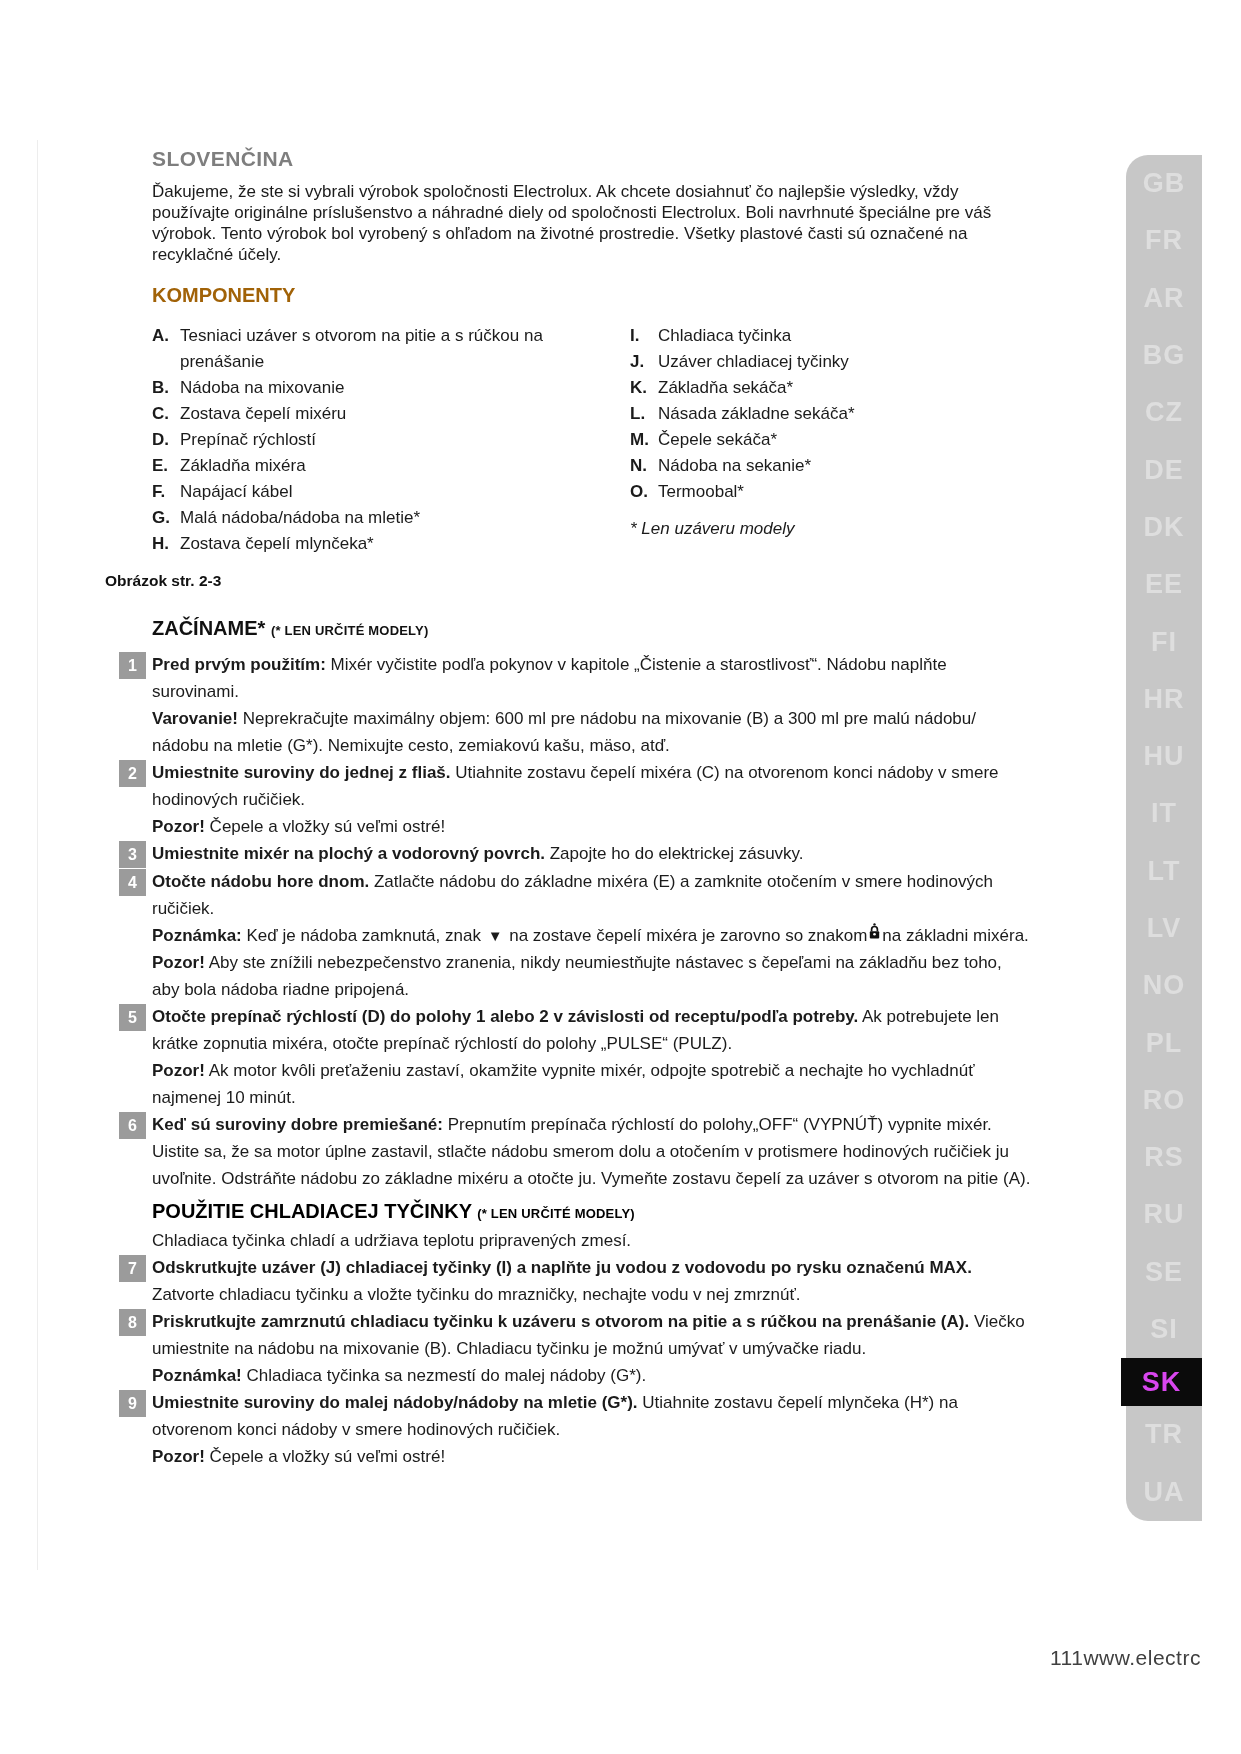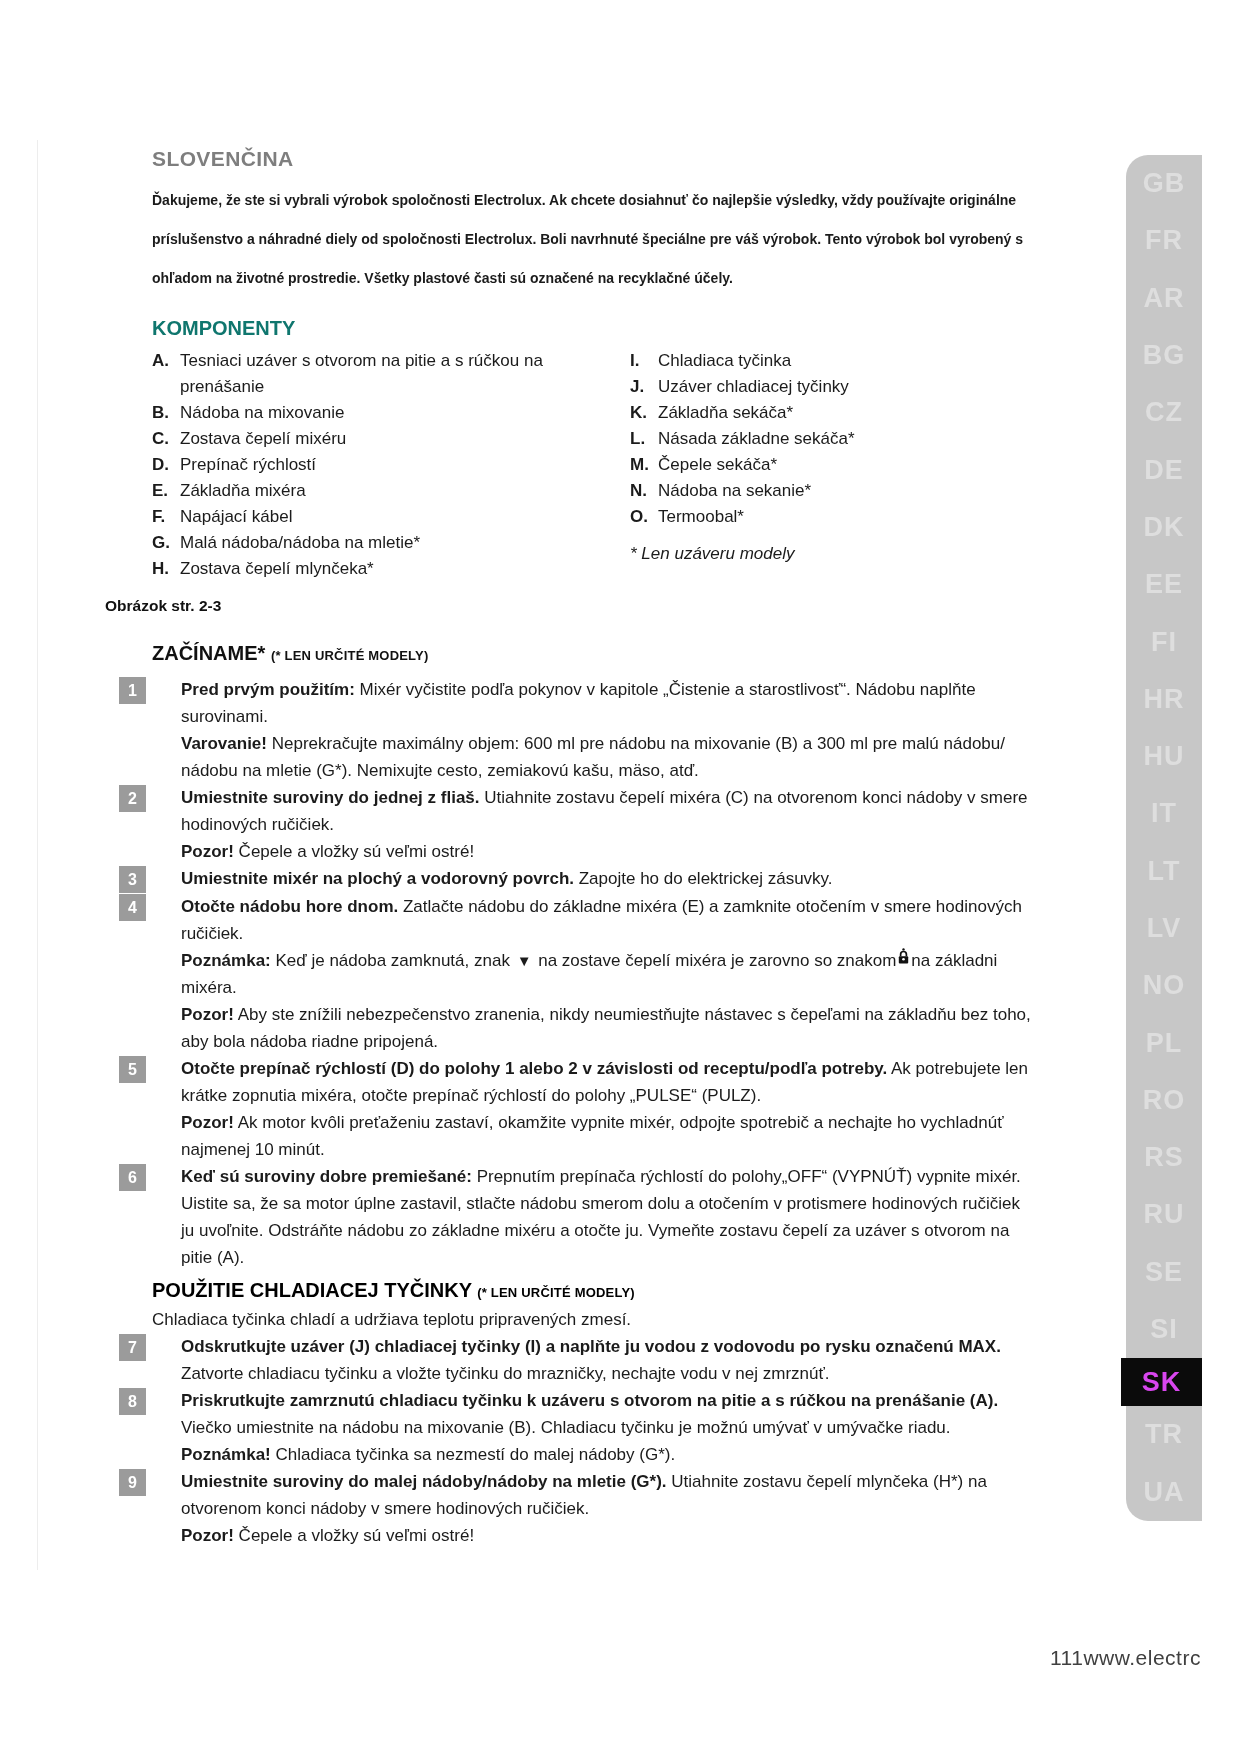--- a/index.html
+++ b/index.html
@@ -3,41 +3,41 @@
 <meta charset="utf-8">
 <style>
   html,body{margin:0;padding:0;background:#ffffff;}
   .page{position:relative;width:1241px;height:1754px;background:#ffffff;overflow:hidden;
         font-family:"Liberation Sans",sans-serif;color:#1b1b1b;}
   .left-rule{position:absolute;left:37px;top:140px;width:1px;height:1430px;background:#ededed;}
 
   .main{position:absolute;left:152px;top:146px;width:880px;}
 
   h1.lang-title{margin:0;font-size:21px;line-height:26px;font-weight:700;color:#7e7e7e;letter-spacing:.4px;}
-  p.intro{margin:9px 0 0;font-size:14px;line-height:39px;font-weight:bold;}
-
-  h2.blk{margin:18px 0 8px;font-size:20px;line-height:24px;font-weight:700;color:#0f766e;}
+  p.intro{margin:9px 0 0;font-size:17px;line-height:21px;}
+
+  h2.blk{margin:18px 0 16px;font-size:20px;line-height:24px;font-weight:700;color:#a16207;}
   h2.sec{margin:26px 0 0;font-size:20px;line-height:24px;font-weight:700;color:#111;}
   h2 .sub{font-size:13px;font-weight:700;letter-spacing:.2px;}
 
   .comp-grid{display:flex;margin-top:8px;}
   .comp-col.left{width:478px;flex:none;}
   .comp-col.right{flex:1;}
   .comp-item{display:flex;font-size:17px;line-height:26px;}
   .comp-key{width:28px;flex:none;font-weight:700;}
   .comp-text{flex:1;}
   .comp-footnote{margin-top:14px;font-size:17px;font-style:italic;}
 
   .figure-ref{margin:14px 0 0 -47px;font-size:15.5px;line-height:19px;font-weight:700;color:#111;}
 
   .steps{margin-top:8px;}
   .step{display:flex;margin:0 0 0 -33px;}
   .badge{width:27px;height:27px;flex:none;margin:1px 6px 0 0;background:#9b9b9b;color:#fff;
          display:flex;align-items:center;justify-content:center;font-size:16px;font-weight:700;}
-  .step-body{flex:1;margin-left:29px;}
+  .step-body{flex:1;}
   .sline{margin:0;font-size:17px;line-height:27px;}
   .sline b{font-weight:700;}
   .sec-intro{margin:0;font-size:17px;line-height:27px;}
   h2.sec2{margin:6px 0 0;font-size:20px;line-height:26px;font-weight:700;color:#000000;}
   h2.sec3{margin:10px 0 0;font-size:20px;line-height:26px;font-weight:700;color:#111;}
 
   .tri{font-size:15px;padding:0 2px;}
   .lock{display:inline-block;vertical-align:1px;line-height:0;padding:0 1px;}
 
   .sidebar{position:absolute;left:1126px;top:155px;width:76px;height:1366px;background:#c7c7c7;

